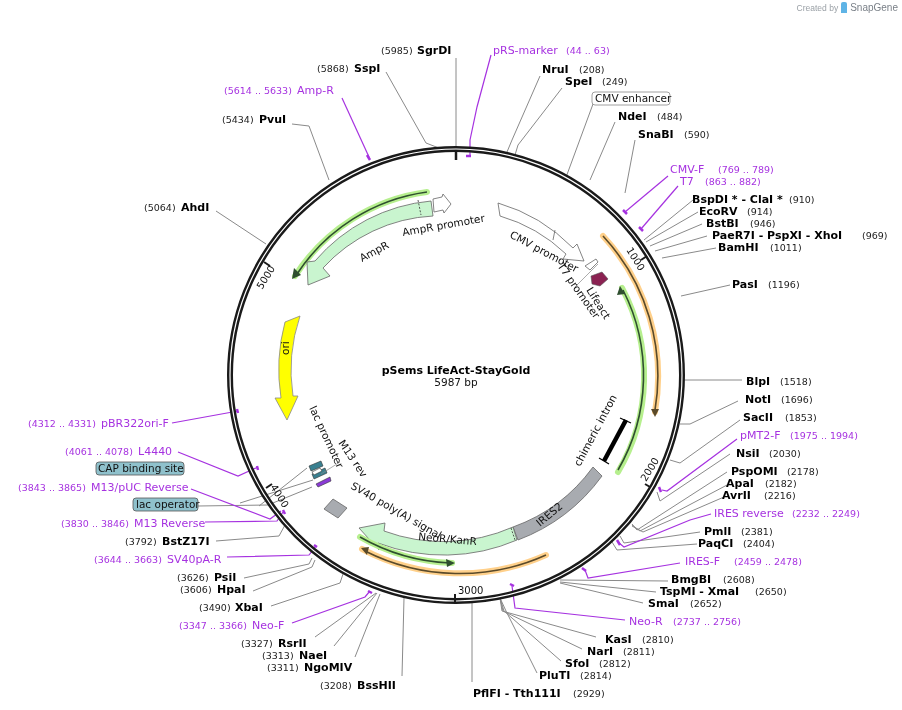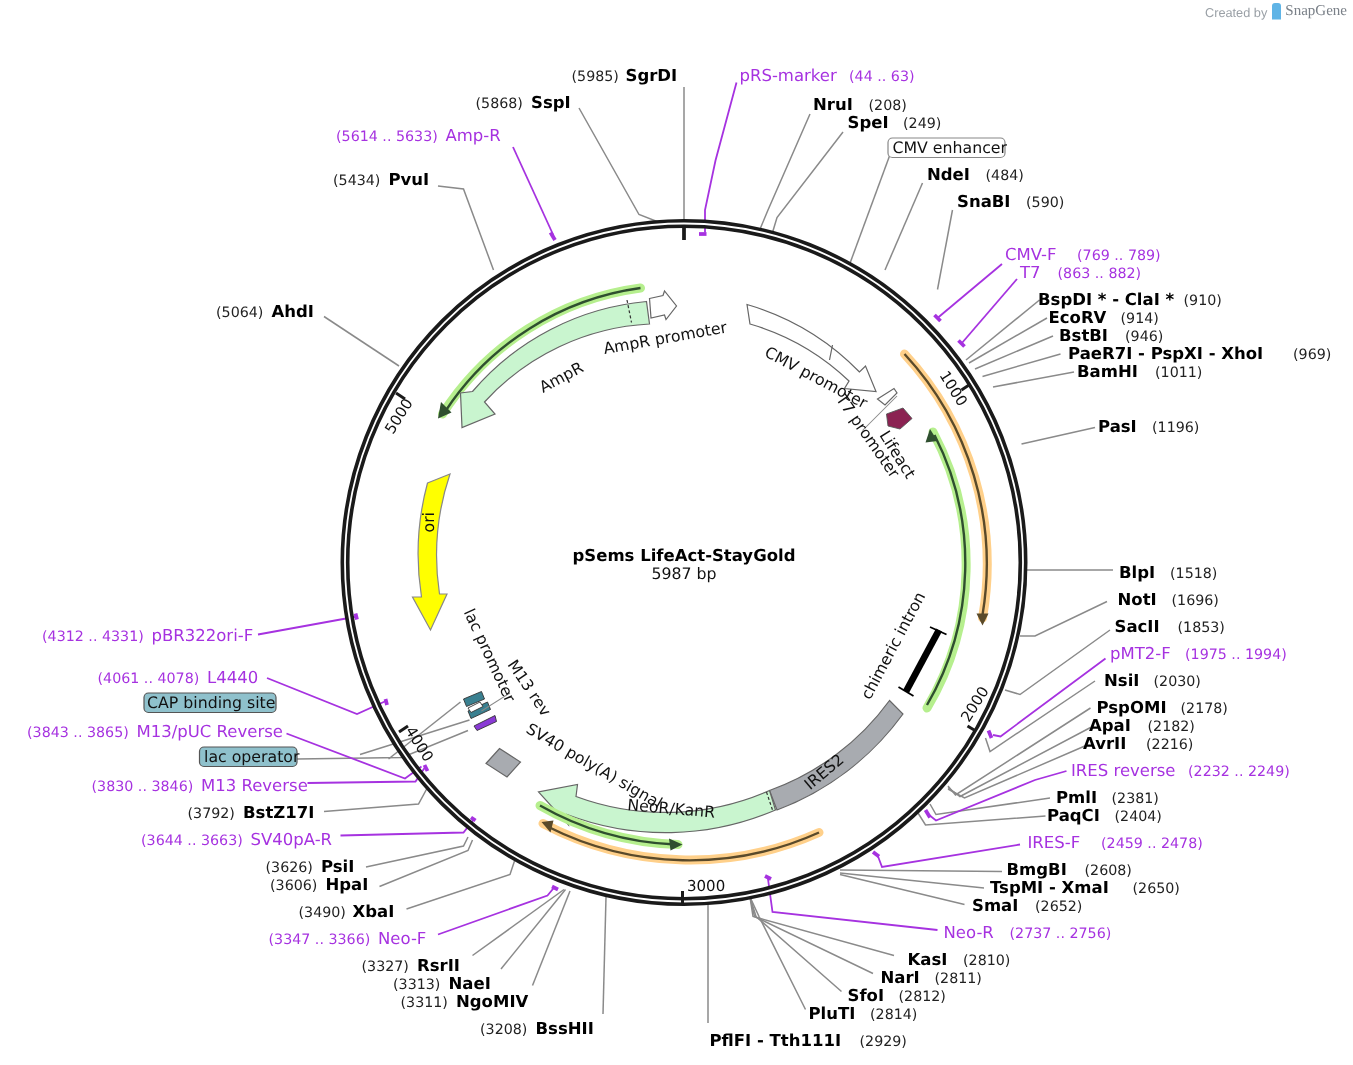--- a/index.html
+++ b/index.html
@@ -8,21 +8,21 @@
   .enz-name { font-family: "DejaVu Sans", sans-serif; font-weight: bold; font-size: 11px; fill: #000; }
   .enz-pos { font-family: "DejaVu Sans", sans-serif; font-size: 9.5px; fill: #222; }
   .primer-name { font-family: "DejaVu Sans", sans-serif; font-size: 11px; fill: #a632e0; }
   .primer-pos { font-family: "DejaVu Sans", sans-serif; font-size: 9.5px; fill: #a632e0; }
   .feat-label { font-family: "DejaVu Sans", sans-serif; font-size: 10.5px; fill: #111; }
   .box-label { font-family: "DejaVu Sans", sans-serif; font-size: 10.5px; fill: #111; }
   .tick-label { font-family: "DejaVu Sans", sans-serif; font-size: 10px; fill: #111; }
   .title { font-family: "DejaVu Sans", sans-serif; font-weight: bold; font-size: 11px; fill: #000; }
   .subtitle { font-family: "DejaVu Sans", sans-serif; font-size: 10.5px; fill: #111; }
   .credit { position: absolute; right: 4px; top: 2px; font-family: "Liberation Sans", sans-serif; font-size: 8.5px; color: #9aa0a6; display: flex; align-items: center; gap: 3px; }
-  .credit .brand { color: #7a8088; font-size: 10px; font-family: Liberation Serif, serif; }
+  .credit .brand { color: #7a8088; font-size: 10px; }
   .credit .logo { width: 6px; height: 11px; background: #5fb4e6; border-radius: 2px 2px 0 0; display: inline-block; }
 </style>
 </head>
 <body>
 
 <div class="credit">
   <span>Created by</span>
   <span class="logo"></span>
   <span class="brand">SnapGene</span>
 </div>

